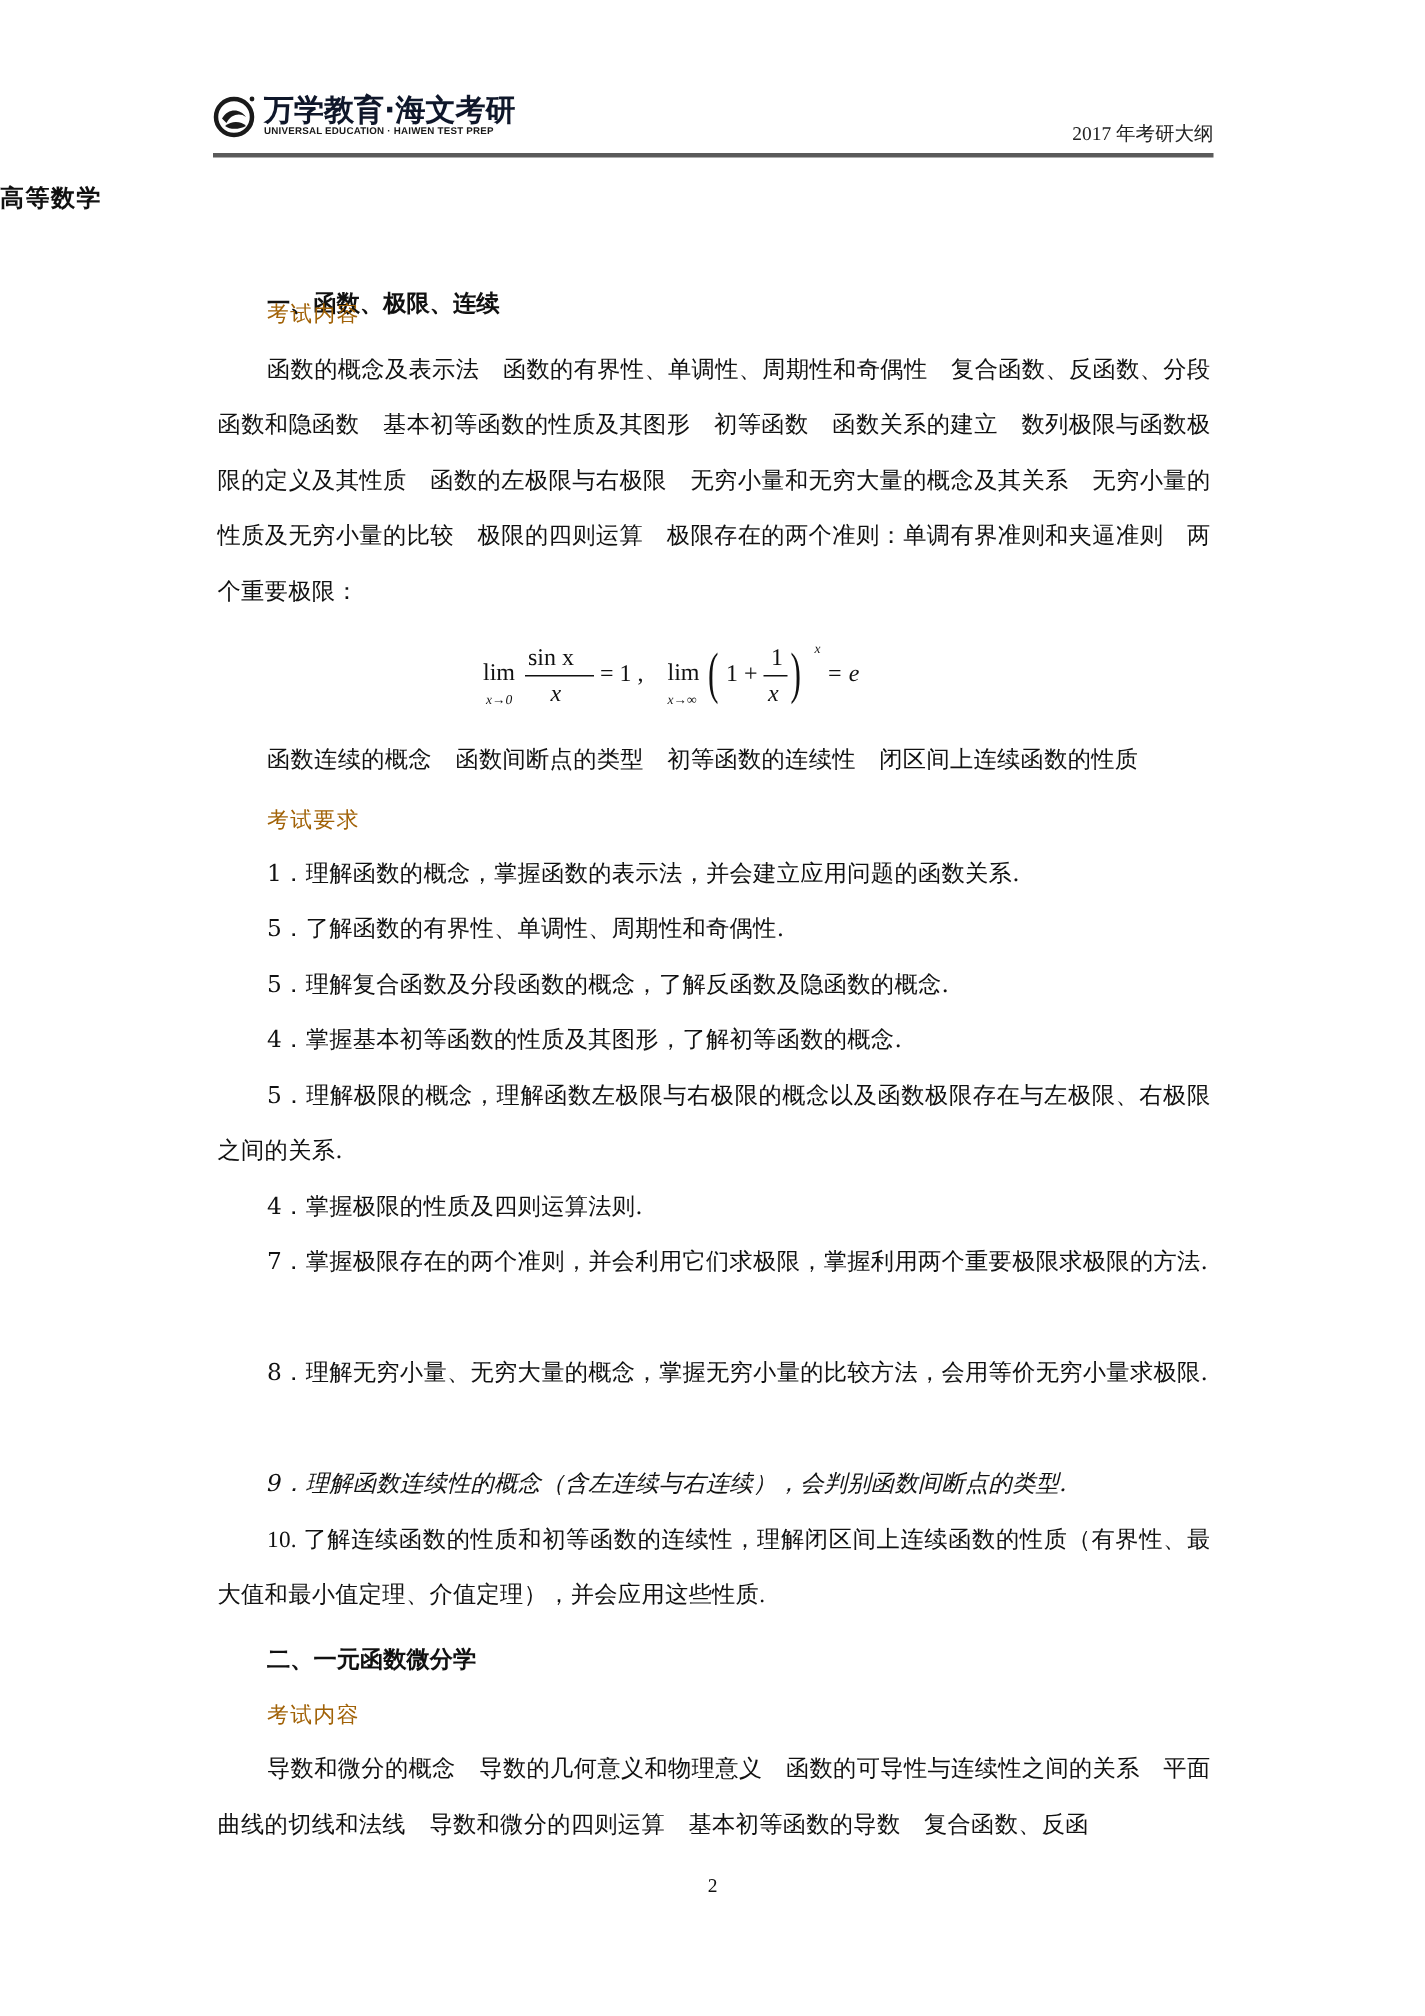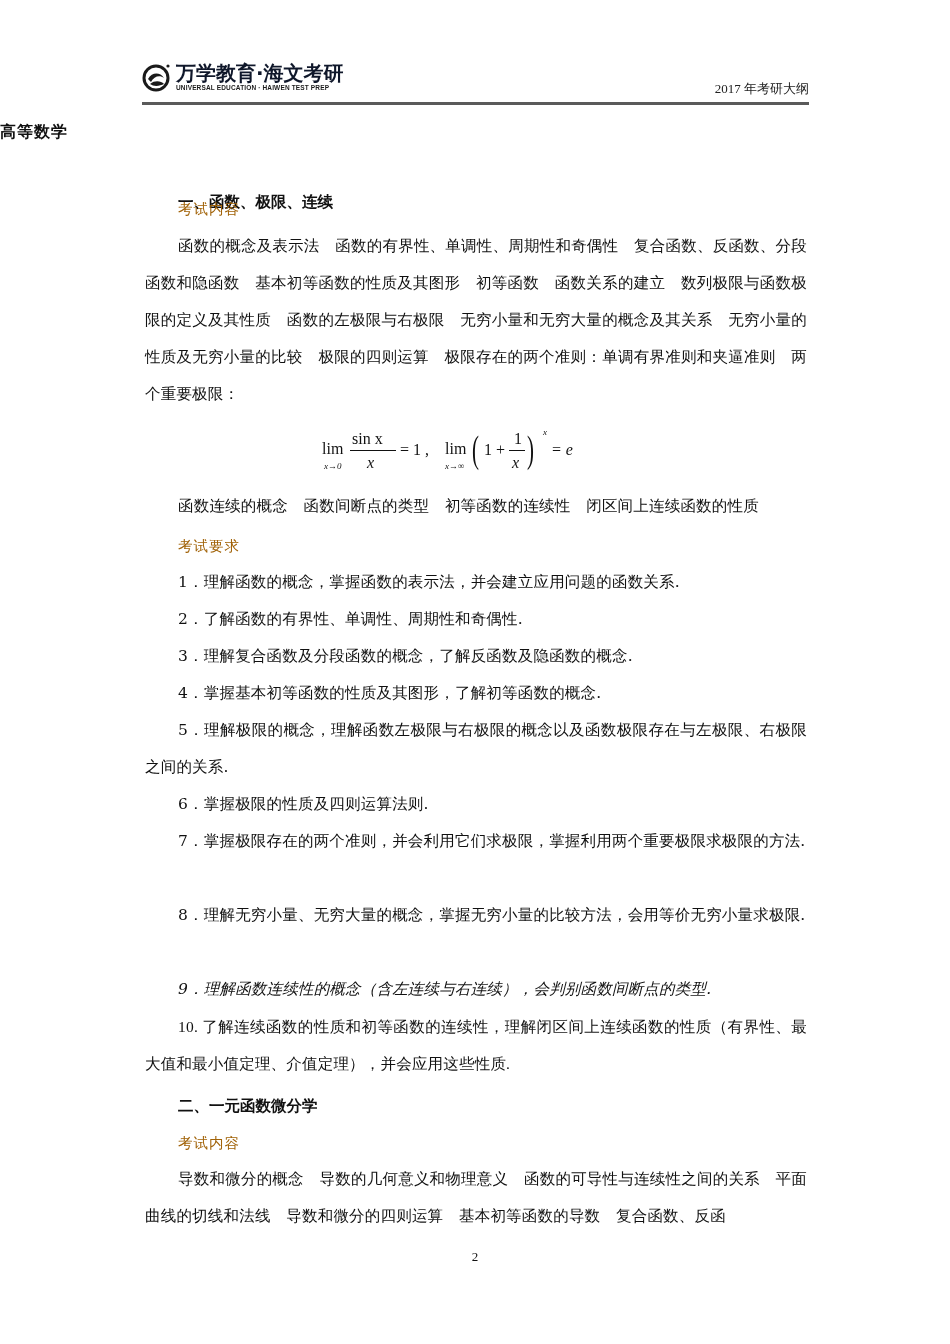--- a/index.html
+++ b/index.html
@@ -75,25 +75,25 @@
   <span class="f ital" style="left:190px; top:26px;">x</span>
   <span class="paren" style="left:205px; top:2px;">)</span>
   <span class="f sub ital" style="left:221px; top:-1px;">x</span>
   <span class="f ital" style="left:229px; top:13px;">= e</span>
 </div>
 
 <div class="para indent" style="top:488px;">函数连续的概念　函数间断点的类型　初等函数的连续性　闭区间上连续函数的性质</div>
 <div class="label" style="top:537px;">考试要求</div>
 
 <div class="para indent" style="top:564px;">1．理解函数的概念，掌握函数的表示法，并会建立应用问题的函数关系.</div>
-<div class="para indent" style="top:601px;">2．了解函数的有界性、单调性、周期性和奇偶性.</div>
-<div class="para indent" style="top:638px;">3．理解复合函数及分段函数的概念，了解反函数及隐函数的概念.</div>
+<div class="para indent" style="top:601px;">5．了解函数的有界性、单调性、周期性和奇偶性.</div>
+<div class="para indent" style="top:638px;">5．理解复合函数及分段函数的概念，了解反函数及隐函数的概念.</div>
 <div class="para indent" style="top:675px;">4．掌握基本初等函数的性质及其图形，了解初等函数的概念.</div>
 <div class="para indent" style="top:712px;">5．理解极限的概念，理解函数左极限与右极限的概念以及函数极限存在与左极限、右极限之间的关系.</div>
-<div class="para indent" style="top:786px;">6．掌握极限的性质及四则运算法则.</div>
+<div class="para indent" style="top:786px;">4．掌握极限的性质及四则运算法则.</div>
 <div class="para indent" style="top:823px;">7．掌握极限存在的两个准则，并会利用它们求极限，掌握利用两个重要极限求极限的方法.</div>
 <div class="para indent" style="top:897px;">8．理解无穷小量、无穷大量的概念，掌握无穷小量的比较方法，会用等价无穷小量求极限.</div>
 <div class="para indent" style="top:971px;font-style:italic;">9．理解函数连续性的概念（含左连续与右连续），会判别函数间断点的类型.</div>
 <div class="para indent" style="top:1008px;font-family:Liberation Serif, serif;">10. 了解连续函数的性质和初等函数的连续性，理解闭区间上连续函数的性质（有界性、最大值和最小值定理、介值定理），并会应用这些性质.</div>
 
 <div class="h2" style="top:1096px;">二、一元函数微分学</div>
 <div class="label" style="top:1134px;">考试内容</div>
 <div class="para indent" style="top:1161px;">导数和微分的概念　导数的几何意义和物理意义　函数的可导性与连续性之间的关系　平面曲线的切线和法线　导数和微分的四则运算　基本初等函数的导数　复合函数、反函</div>
 
 <div class="page-num">2</div>

